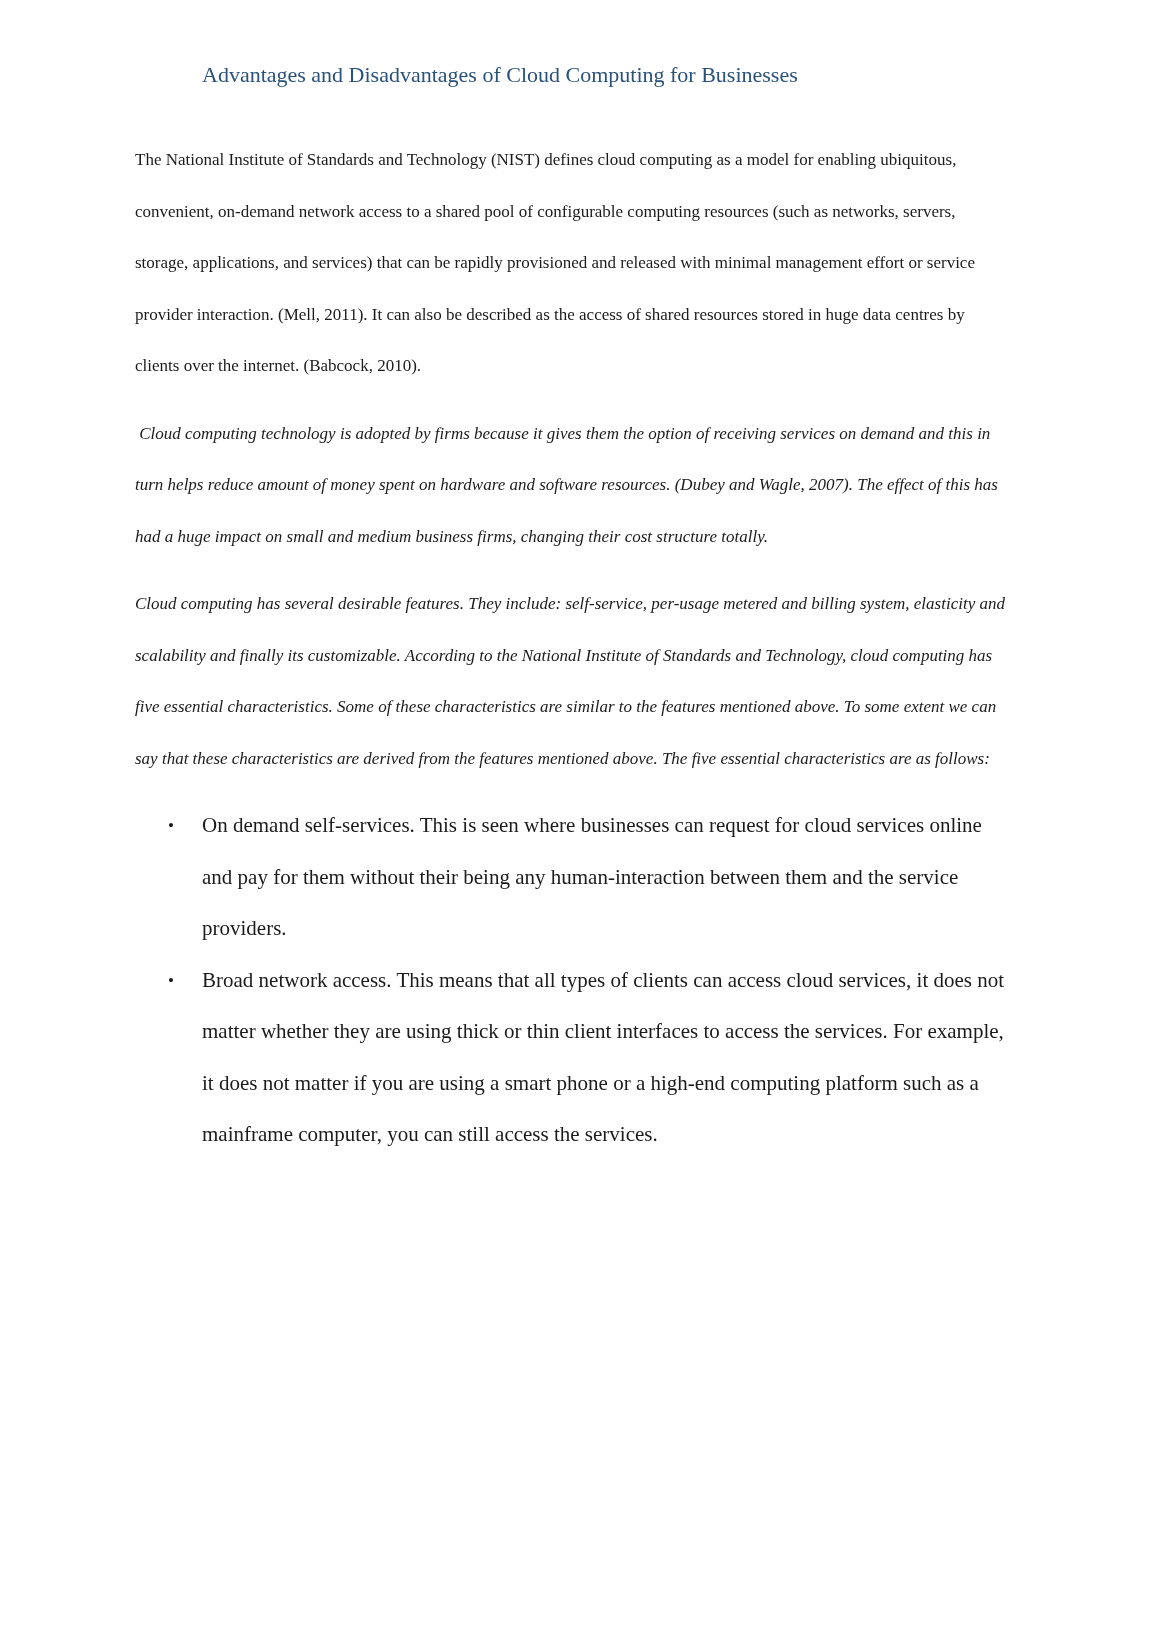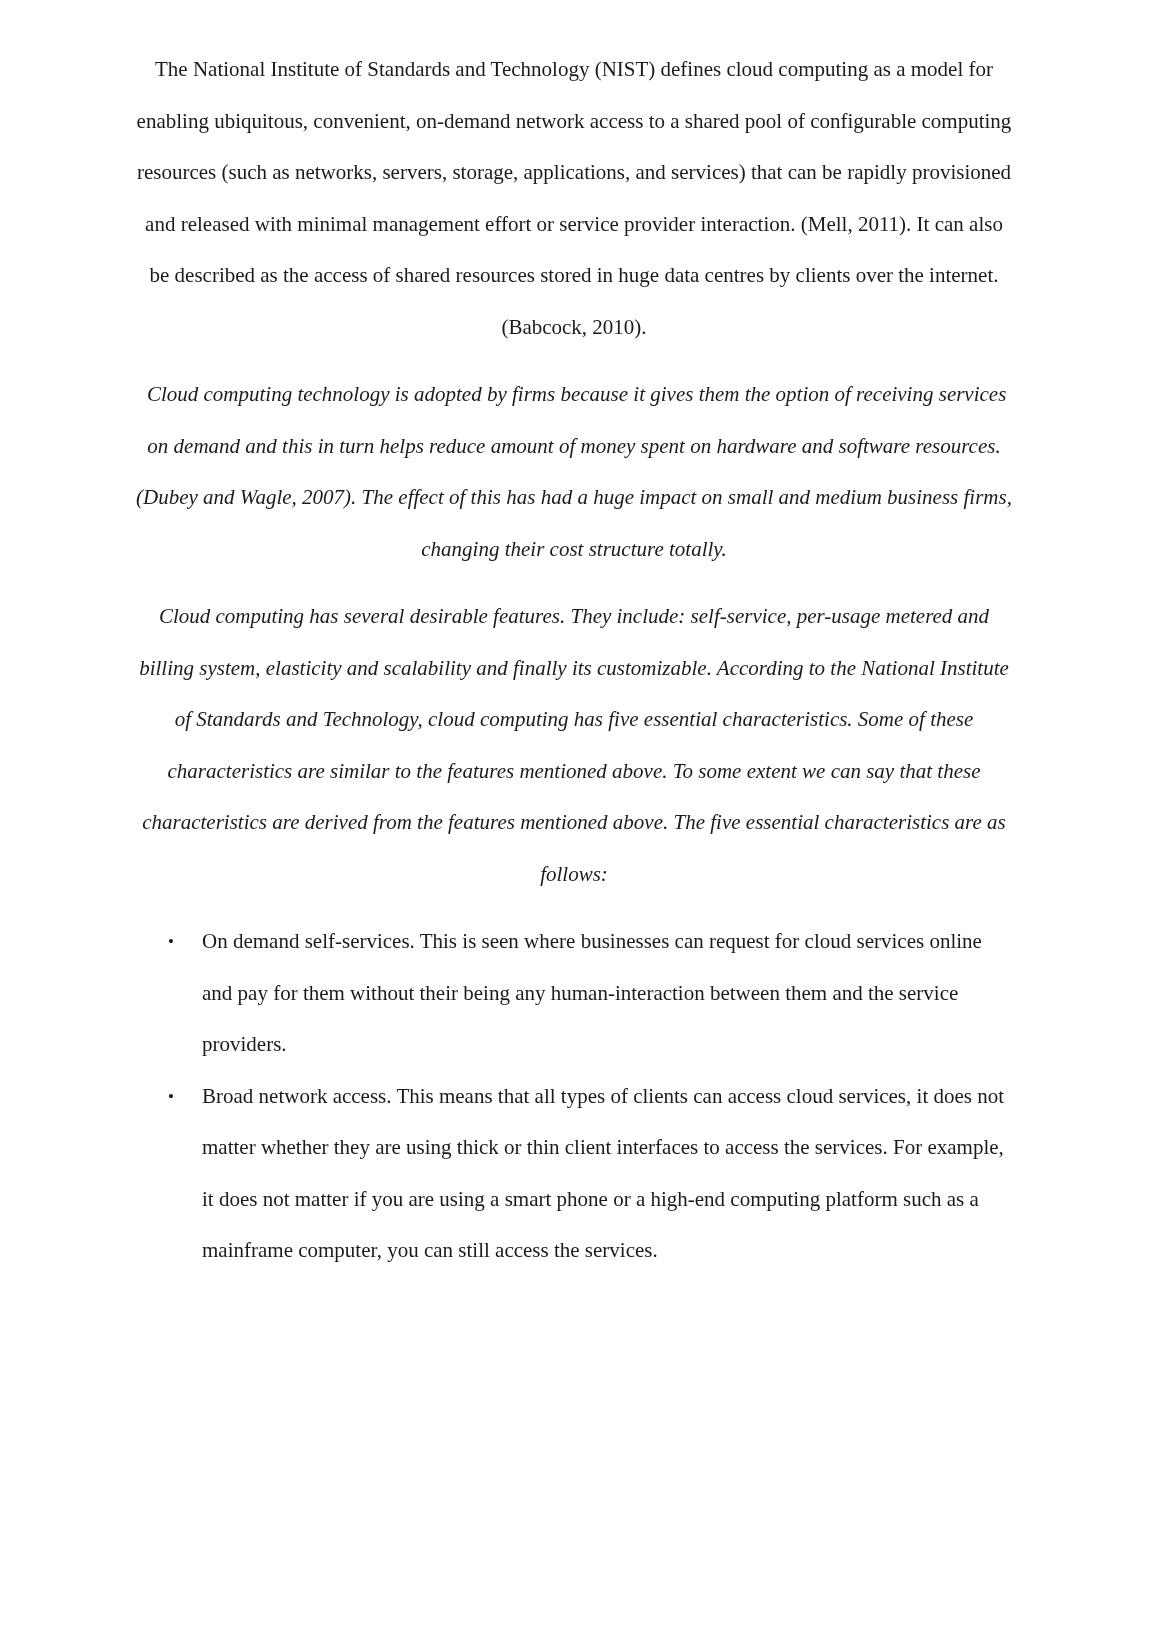--- a/index.html
+++ b/index.html
@@ -26,24 +26,24 @@
     font-weight: normal;
     line-height: 30px;
     color: var(--title-color);
   }
   .doc-body {
     margin-left: 135px;
     width: 878px;
   }
   .doc-body p.para {
     margin-top: 44px;
-    font-size: 21px;
+    font-size: 17px;
     line-height: 51.5px;
     white-space: pre-wrap;
-    text-align: center;
+    text-align: left;
   }
   .doc-body p.para + p.para { margin-top: 16px; font-style: italic; }
   ul.bullet-list {
     list-style: none;
     margin-top: 16px;
   }
   ul.bullet-list li {
     position: relative;
     margin-left: 67px;
     padding-left: 0;
@@ -56,20 +56,21 @@
     left: -34px;
     top: 0;
     font-size: 17px;
     line-height: 51.5px;
   }
 </style>
 </head>
 <body>
 
 <div class="page">
+  <h1 class="doc-title">Advantages and Disadvantages of Cloud Computing for Businesses</h1>
 
   <div class="doc-body">
     <p class="para">The National Institute of Standards and Technology (NIST) defines cloud computing as a model for enabling ubiquitous, convenient, on-demand network access to a shared pool of configurable computing resources (such as networks, servers, storage, applications, and services) that can be rapidly provisioned and released with minimal management effort or service provider interaction. (Mell, 2011). It can also be described as the access of shared resources stored in huge data centres by clients over the internet. (Babcock, 2010).</p>
 
     <p class="para"> Cloud computing technology is adopted by firms because it gives them the option of receiving services on demand and this in turn helps reduce amount of money spent on hardware and software resources. (Dubey and Wagle, 2007). The effect of this has had a huge impact on small and medium business firms, changing their cost structure totally.</p>
 
     <p class="para">Cloud computing has several desirable features. They include: self-service, per-usage metered and billing system, elasticity and scalability and finally its customizable. According to the National Institute of Standards and Technology, cloud computing has five essential characteristics. Some of these characteristics are similar to the features mentioned above. To some extent we can say that these characteristics are derived from the features mentioned above. The five essential characteristics are as follows:</p>
 
     <ul class="bullet-list">
       <li>

